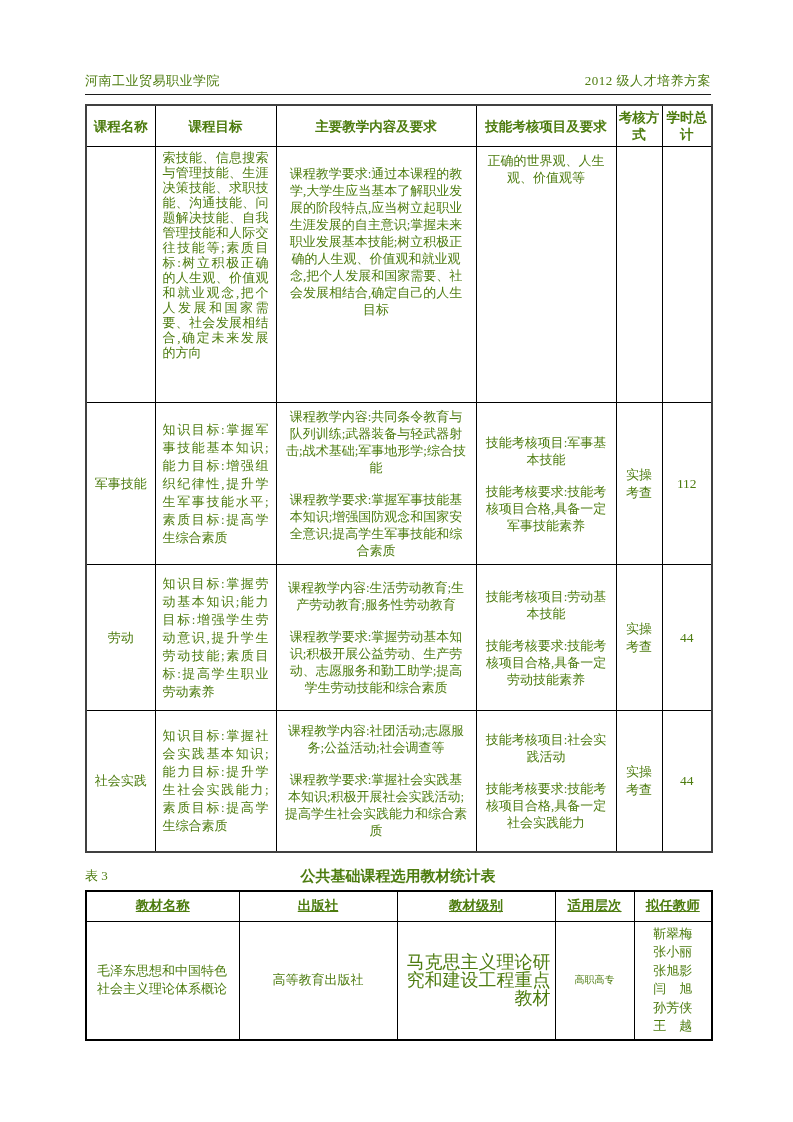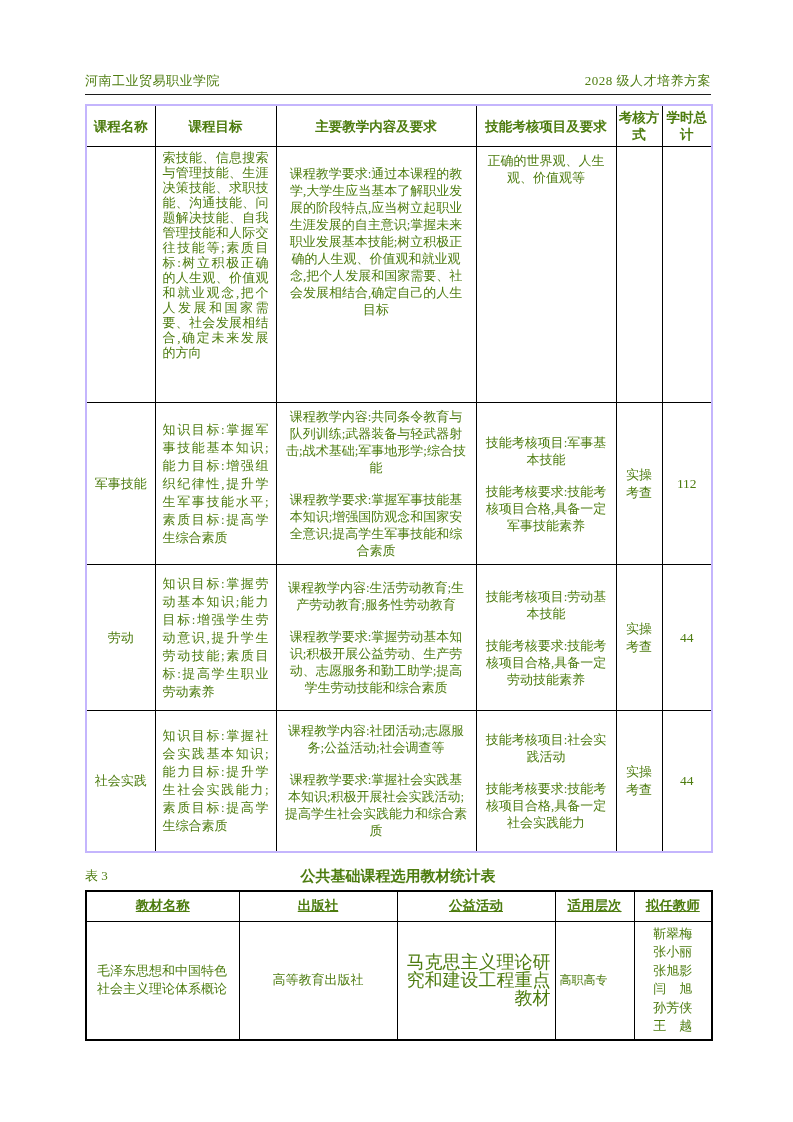--- a/index.html
+++ b/index.html
@@ -12,21 +12,21 @@
 
   
   .doc-header {
     display:flex; justify-content:space-between; align-items:flex-end;
     padding-top:72px; padding-bottom:4px; border-bottom:1px solid #1c1c1c;
     font-size:13px; letter-spacing:0.5px;
   }
 
   
   table { border-collapse:collapse; table-layout:fixed; width:626px; }
-  .main-table { margin-top:9px; border:2px solid #c4b5fd; }
+  .main-table { margin-top:9px; border:2px solid #404040; }
   .main-table th, .main-table td { border:1px solid #000; overflow:hidden; }
   .main-table th {
     font-weight:bold; font-size:13.5px; text-align:center; vertical-align:middle;
     padding:3px 2px; line-height:17px;
   }
   .hr-head { height:40px; }
   .hr-1 { height:256px; }
   .hr-2 { height:154px; }
   .hr-3 { height:146px; }
   .hr-4 { height:141px; }
@@ -48,35 +48,35 @@
   .t3-title { font-weight:bold; font-size:15px; line-height:22px; }
 
   
   .table3 { margin-top:3px; border:2px solid #000; }
   .table3 th, .table3 td { border:1px solid #000; overflow:hidden; }
   .table3 th { font-weight:bold; font-size:13.5px; text-align:center; vertical-align:middle; height:31px; padding:2px;text-decoration:underline; }
   .t3-row { height:118px; }
   .book-cell  { vertical-align:middle; text-align:left; font-size:13px; line-height:18px; padding:4px 10px; }
   .pub-cell   { vertical-align:middle; text-align:center; font-size:13px; padding:2px 4px; }
   .level-cell { vertical-align:middle; text-align:right; font-size:18px; line-height:18px; padding:4px 4px; }
-  .apply-cell { vertical-align:middle; font-size:12px; padding:2px 4px; }
+  .apply-cell { vertical-align:middle; text-align:center; font-size:10px; padding:2px 4px; }
   .teach-cell { vertical-align:middle; text-align:center; font-size:13px; line-height:18.5px; padding:2px 4px; }
 
   .page-footer { margin-left:85px; margin-top:22px; font-size:13.5px; letter-spacing:1px; }
 </style>
 </head>
 <body>
 
 <div class="page">
 
   <div class="content">
 
     <div class="doc-header">
       <span>河南工业贸易职业学院</span>
-      <span>2028 级人才培养方案</span>
+      <span>2012 级人才培养方案</span>
     </div>
 
     <table class="main-table">
       <colgroup>
         <col style="width:69px">
           <col style="width:121px">
           <col style="width:200px">
         <col style="width:140px">
           <col style="width:46px">
           <col style="width:50px">
@@ -161,21 +161,21 @@
         <col style="width:153px">
           <col style="width:158px">
           <col style="width:158px">
         <col style="width:79px">
           <col style="width:78px">
       </colgroup>
       <tbody>
           <tr>
         <th>教材名称</th>
         <th>出版社</th>
-        <th>公益活动</th>
+        <th>教材级别</th>
         <th>适用层次</th>
         <th>拟任教师</th>
       </tr>
       <tr class="t3-row">
         <td class="book-cell">毛泽东思想和中国特色社会主义理论体系概论</td>
         <td class="pub-cell">高等教育出版社</td>
         <td class="level-cell">马克思主义理论研究和建设工程重点教材</td>
         <td class="apply-cell">高职高专</td>
         <td class="teach-cell">
           <div>靳翠梅</div>

